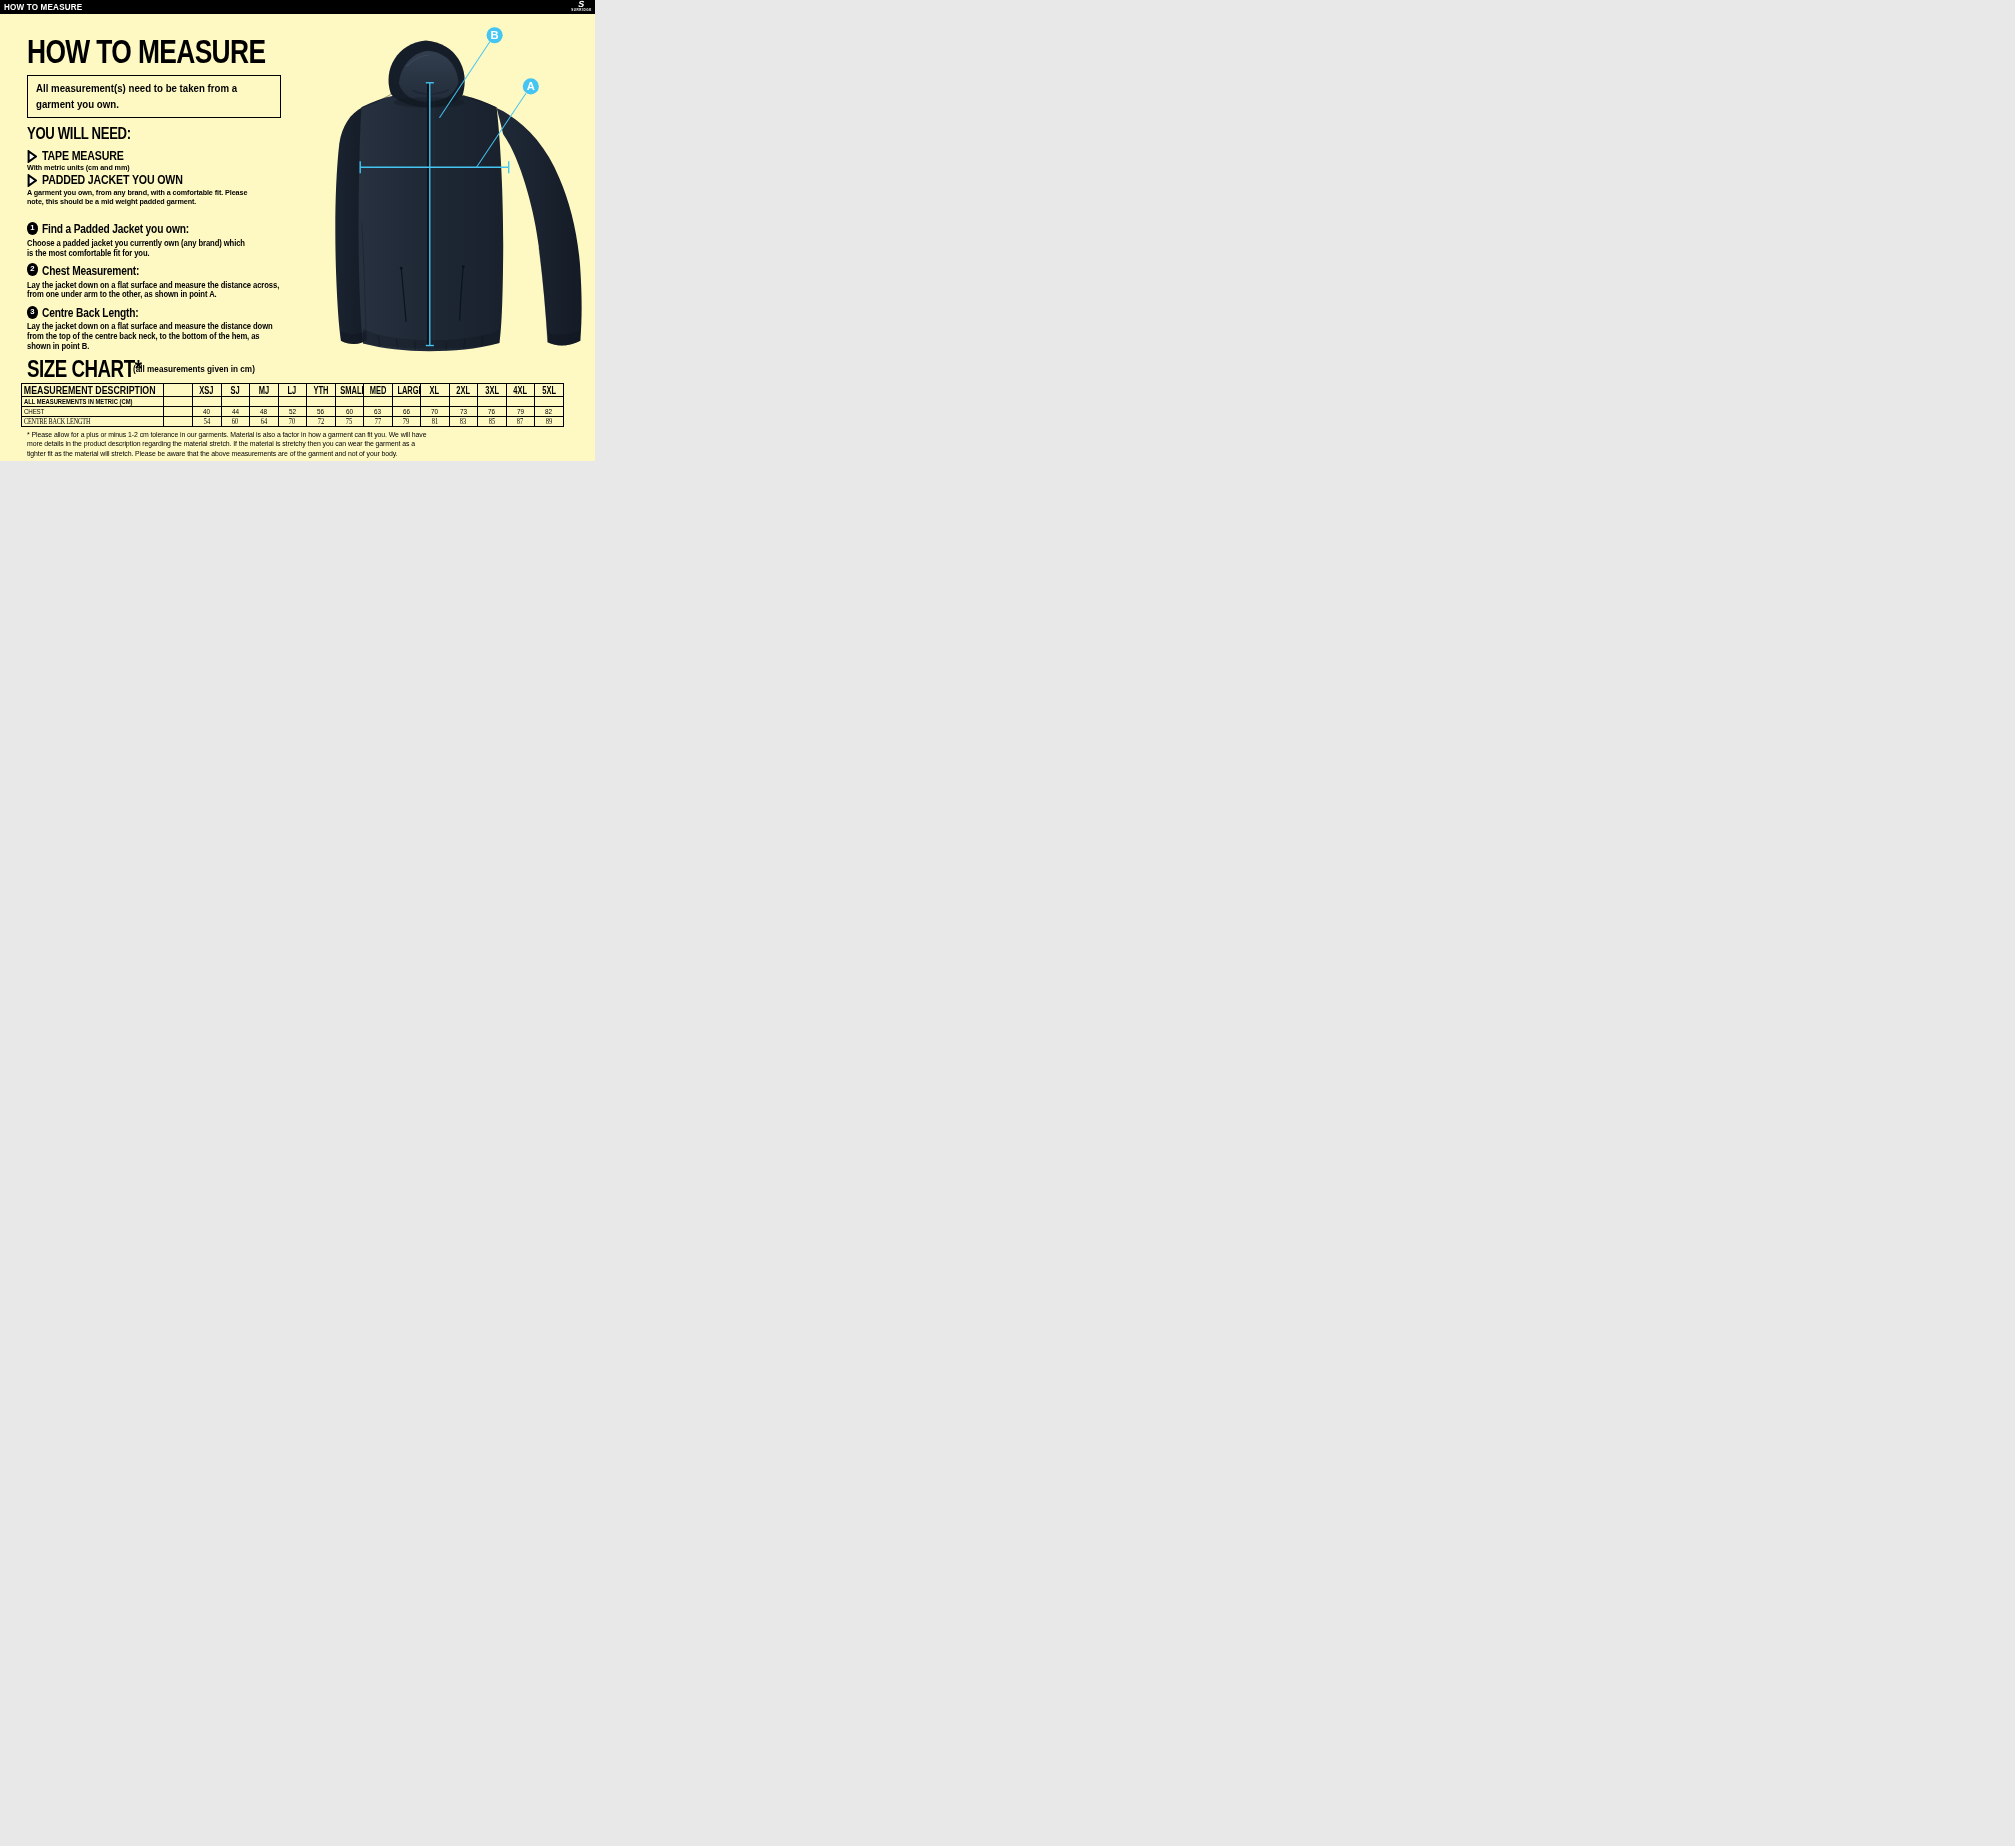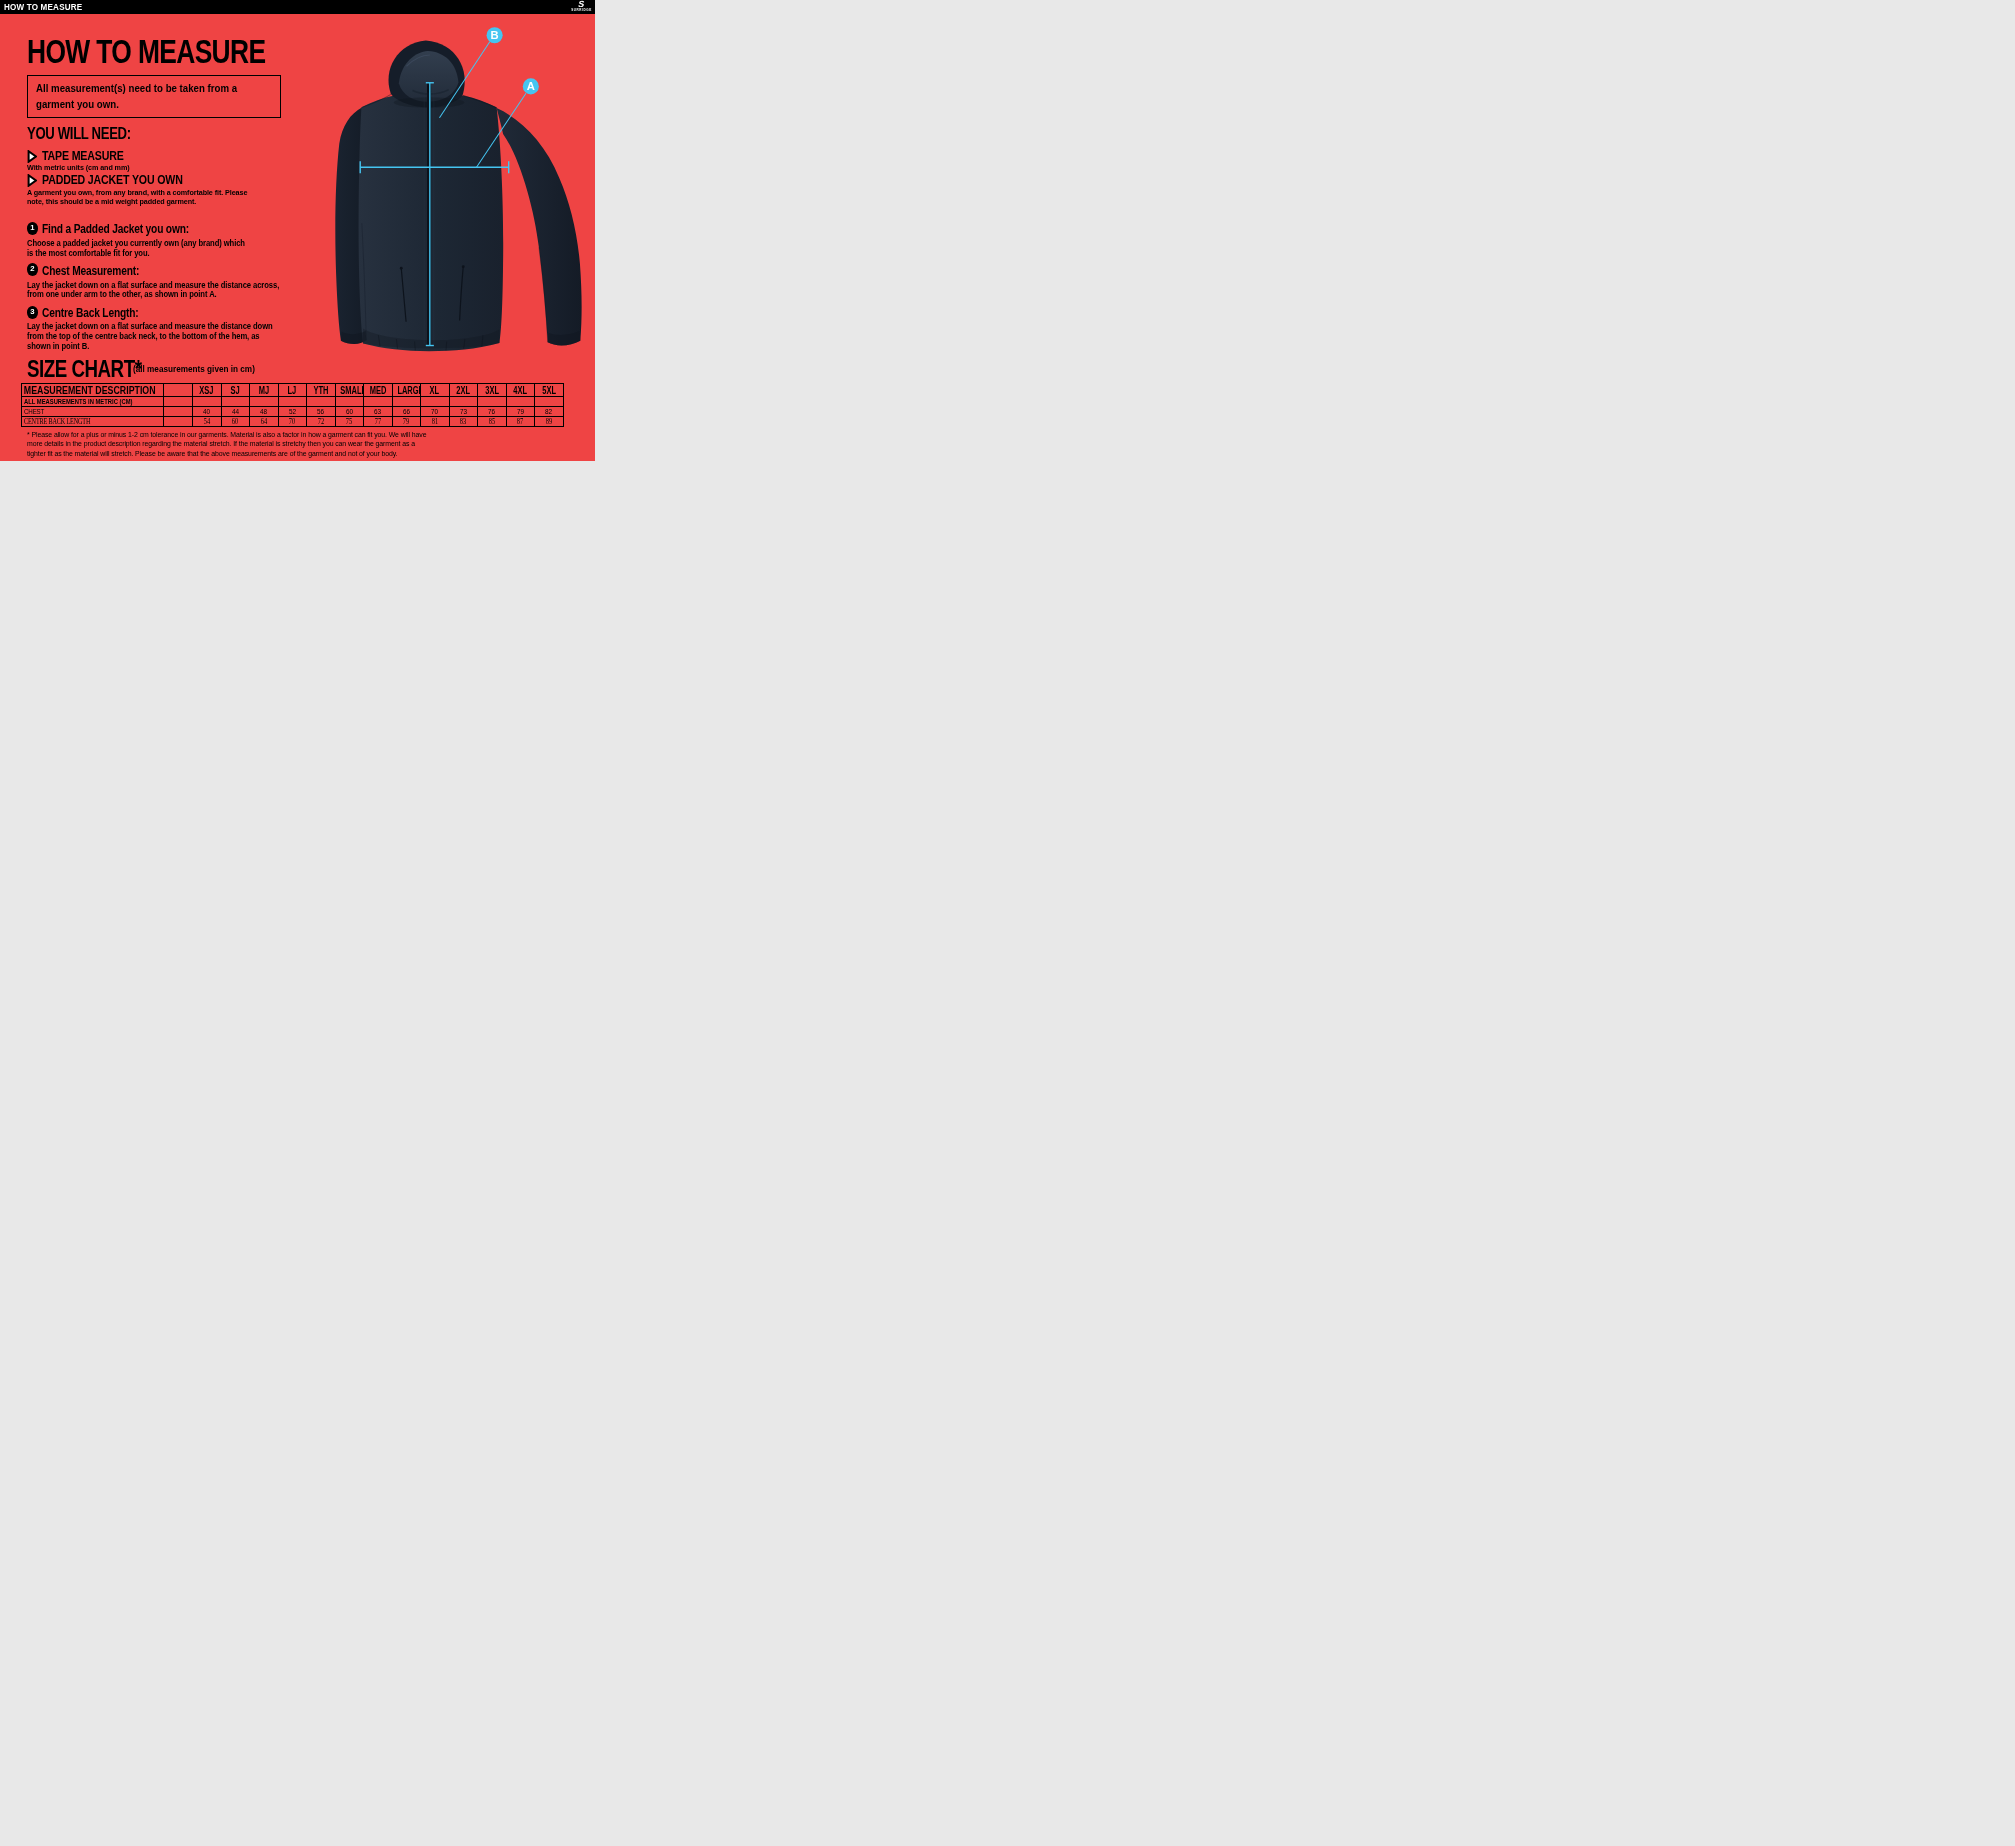--- a/index.html
+++ b/index.html
@@ -1,16 +1,16 @@
 <!DOCTYPE html>
 <html style="font-size:6.4px"><head>
 <meta charset="utf-8">
 <style>
   html,body{margin:0;padding:0;background:#e8e8e8;}
-  .page{position:relative;width:595px;height:461px;background:#ef4444;overflow:hidden;
+  .page{position:relative;width:595px;height:461px;background:#fef9c3;overflow:hidden;
         font-family:"Liberation Sans",sans-serif;color:#000;}
   .sx{display:inline-block;white-space:nowrap;transform-origin:left top;} .x78{transform:scaleX(.78);} .x80{transform:scaleX(.8);}
   .x82{transform:scaleX(.82);} .x85{transform:scaleX(.85);} .x88{transform:scaleX(.88);}
   .x90{transform:scaleX(.9);} .x95{transform:scaleX(.95);}
 
   
   .topbar{position:absolute;left:0;top:0;width:595px;height:14px;background:#000;}
   .topbar-title{position:absolute;left:3.6px;top:2.4px;color:#fff;font-size:8.5px;font-weight:bold;letter-spacing:0.2px;}
   .logo{position:absolute;right:3.2px;top:0.4px;text-align:center;color:#fff;}
   .logo-mark{font-size:8.9px;font-weight:bold;transform:skewX(-12deg);line-height:8.9px;}

